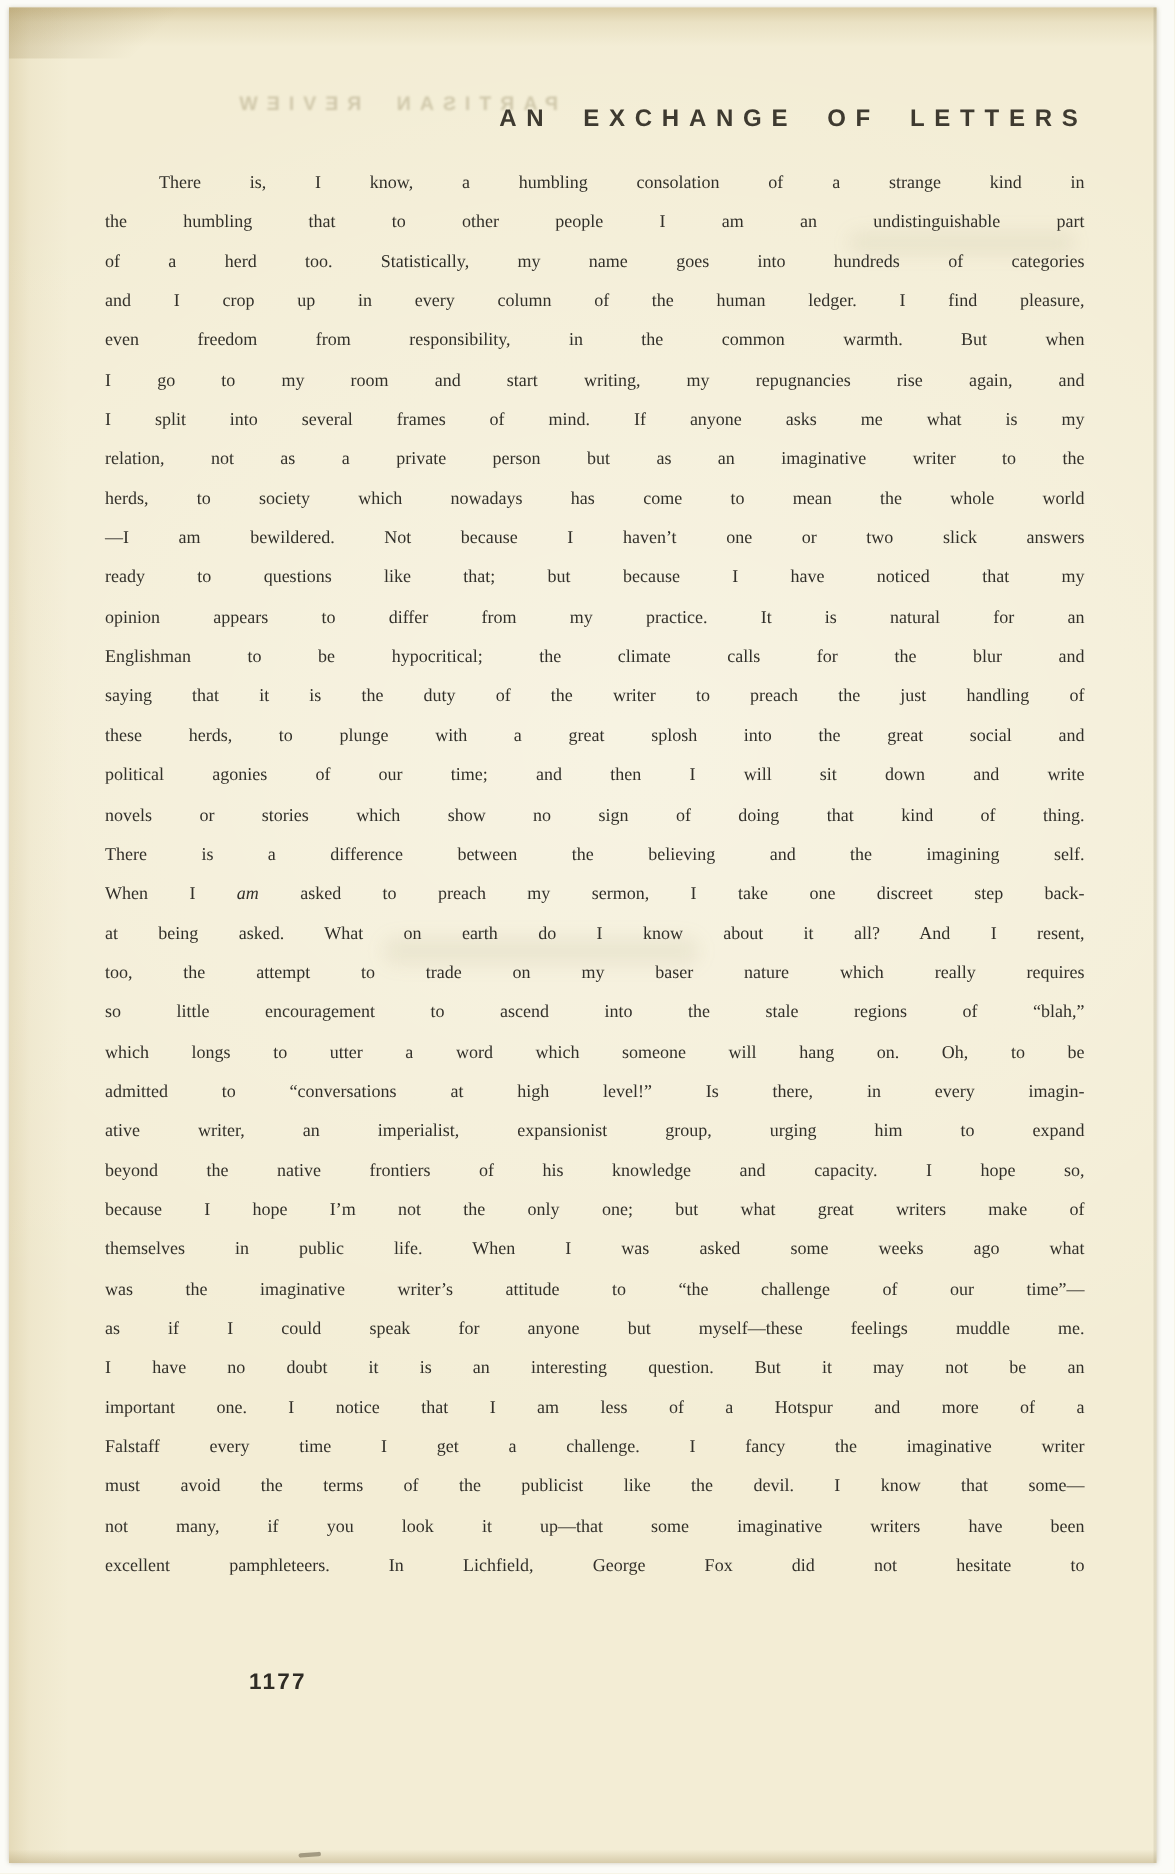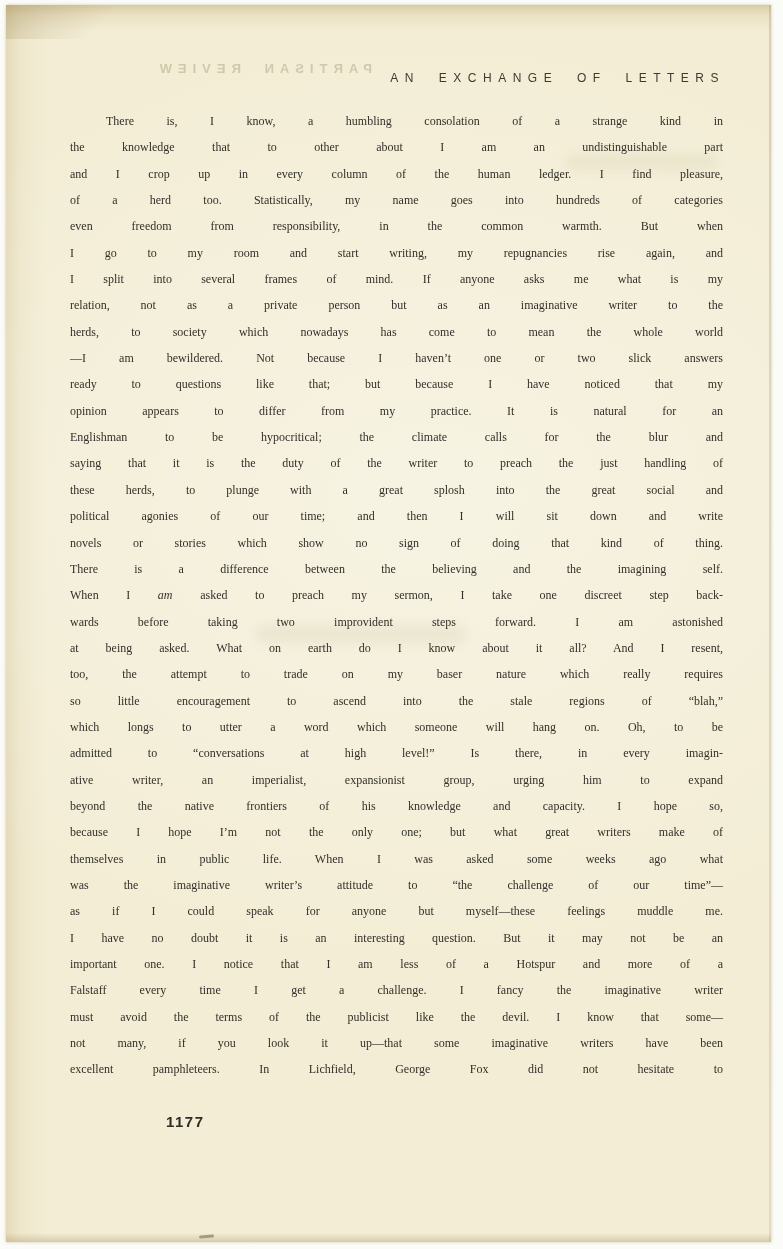--- a/index.html
+++ b/index.html
@@ -30,22 +30,22 @@
   .right-edge-line {
     position: absolute;
     right: 0; top: 0;
     width: 2px; height: 100%;
     background: linear-gradient(180deg, rgba(150,140,110,0.30), rgba(150,140,110,0.18));
   }
   .running-header {
     position: absolute;
     top: 66px; right: 46px;
     font-family: "Liberation Sans", sans-serif;
-    font-size: 12px;
-    font-weight: 400;
+    font-size: 16px;
+    font-weight: 700;
     letter-spacing: 6.5px;
     word-spacing: 9px;
     color: #3e3a30;
     white-space: nowrap;
   }
   .ghost-header {
     position: absolute;
     top: 56px; left: 96px;
     width: 270px;
     font-family: "Liberation Sans", sans-serif;
@@ -114,39 +114,38 @@
 
   <div class="ghost-header">PARTISAN REVIEW</div>
 
   <div class="ghost-smudge" style="left: 250px; top: 620px; width: 210px; height: 18px;"></div>
   <div class="ghost-smudge" style="left: 560px; top: 150px; width: 150px; height: 14px;"></div>
 
   <div class="running-header">AN EXCHANGE OF LETTERS</div>
 
   <div class="body-text">
       <div class="line first"><span>There is, I know, a humbling consolation of a strange kind in</span></div>
-      <div class="line"><span>the knowledge that to other about I am an undistinguishable part</span></div>
+      <div class="line"><span>the humbling that to other people I am an undistinguishable part</span></div>
+      <div class="line"><span>of a herd too. Statistically, my name goes into hundreds of categories</span></div>
       <div class="line"><span>and I crop up in every column of the human ledger. I find pleasure,</span></div>
-      <div class="line"><span>of a herd too. Statistically, my name goes into hundreds of categories</span></div>
       <div class="line"><span>even freedom from responsibility, in the common warmth. But when</span></div>
       <div class="line"><span>I go to my room and start writing, my repugnancies rise again, and</span></div>
       <div class="line"><span>I split into several frames of mind. If anyone asks me what is my</span></div>
       <div class="line"><span>relation, not as a private person but as an imaginative writer to the</span></div>
       <div class="line"><span>herds, to society which nowadays has come to mean the whole world</span></div>
       <div class="line"><span>—I am bewildered. Not because I haven’t one or two slick answers</span></div>
       <div class="line"><span>ready to questions like that; but because I have noticed that my</span></div>
       <div class="line"><span>opinion appears to differ from my practice. It is natural for an</span></div>
       <div class="line"><span>Englishman to be hypocritical; the climate calls for the blur and</span></div>
       <div class="line"><span>saying that it is the duty of the writer to preach the just handling of</span></div>
       <div class="line"><span>these herds, to plunge with a great splosh into the great social and</span></div>
       <div class="line"><span>political agonies of our time; and then I will sit down and write</span></div>
       <div class="line"><span>novels or stories which show no sign of doing that kind of thing.</span></div>
       <div class="line"><span>There is a difference between the believing and the imagining self.</span></div>
       <div class="line"><span>When I </span><em>am</em><span> asked to preach my sermon, I take one discreet step back-</span></div>
-      <div class="line"><span>wards before taking two improvident steps forward. I am astonished</span></div>
       <div class="line"><span>at being asked. What on earth do I know about it all? And I resent,</span></div>
       <div class="line"><span>too, the attempt to trade on my baser nature which really requires</span></div>
       <div class="line"><span>so little encouragement to ascend into the stale regions of “blah,”</span></div>
       <div class="line"><span>which longs to utter a word which someone will hang on. Oh, to be</span></div>
       <div class="line"><span>admitted to “conversations at high level!” Is there, in every imagin-</span></div>
       <div class="line"><span>ative writer, an imperialist, expansionist group, urging him to expand</span></div>
       <div class="line"><span>beyond the native frontiers of his knowledge and capacity. I hope so,</span></div>
       <div class="line"><span>because I hope I’m not the only one; but what great writers make of</span></div>
       <div class="line"><span>themselves in public life. When I was asked some weeks ago what</span></div>
       <div class="line"><span>was the imaginative writer’s attitude to “the challenge of our time”—</span></div>

